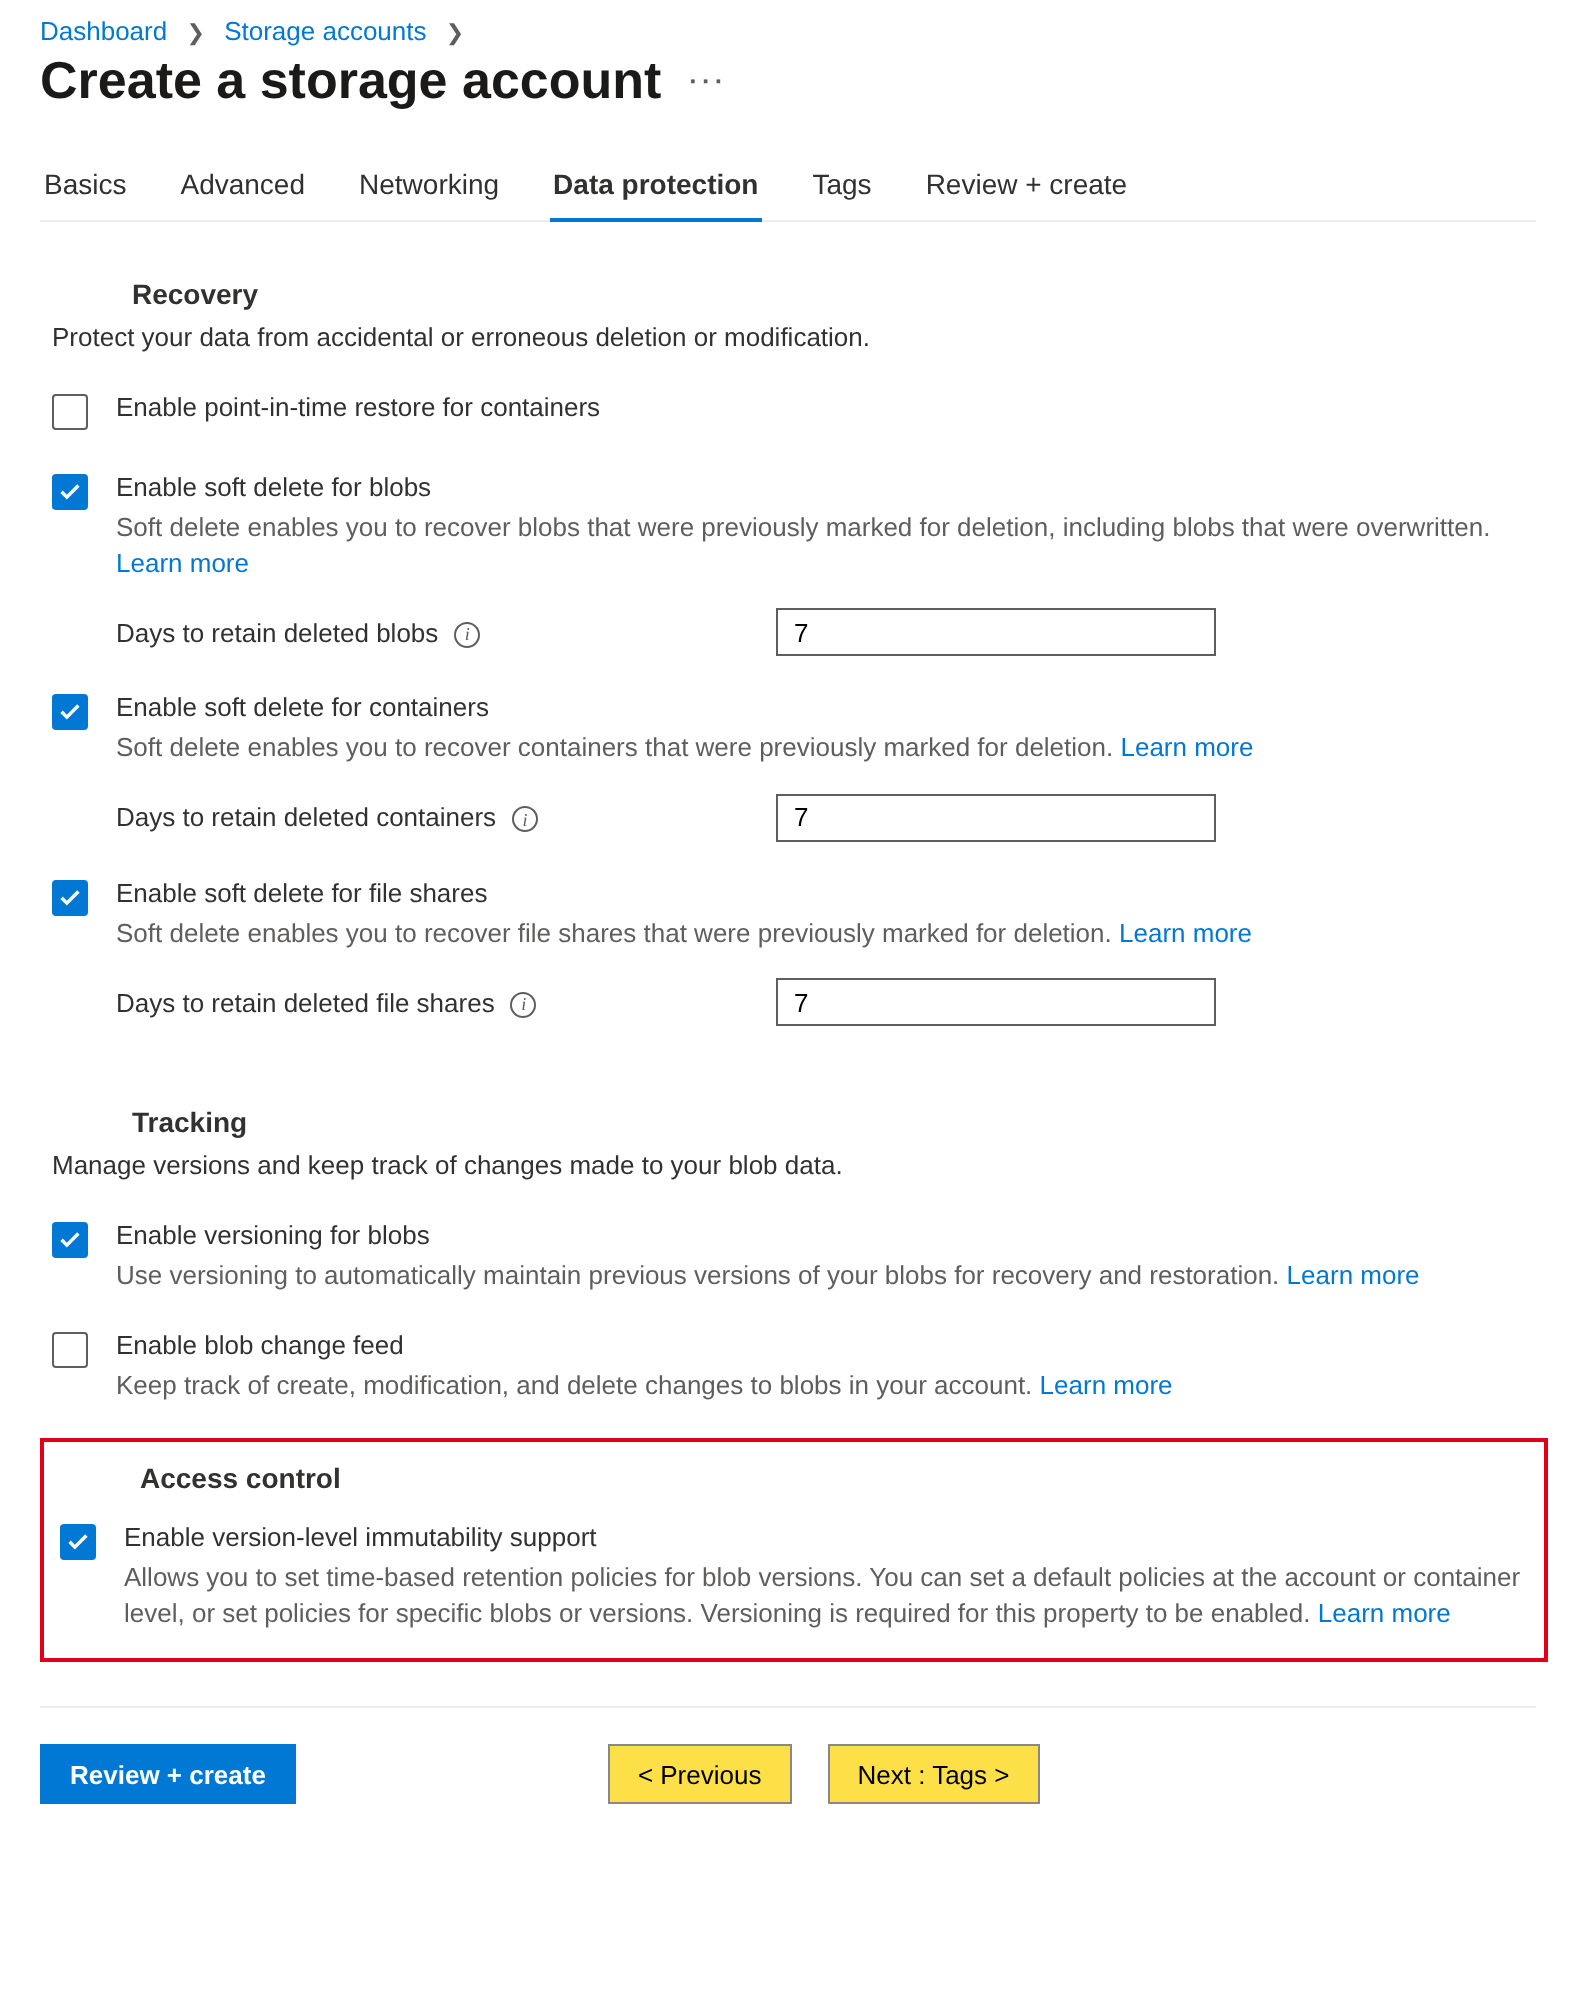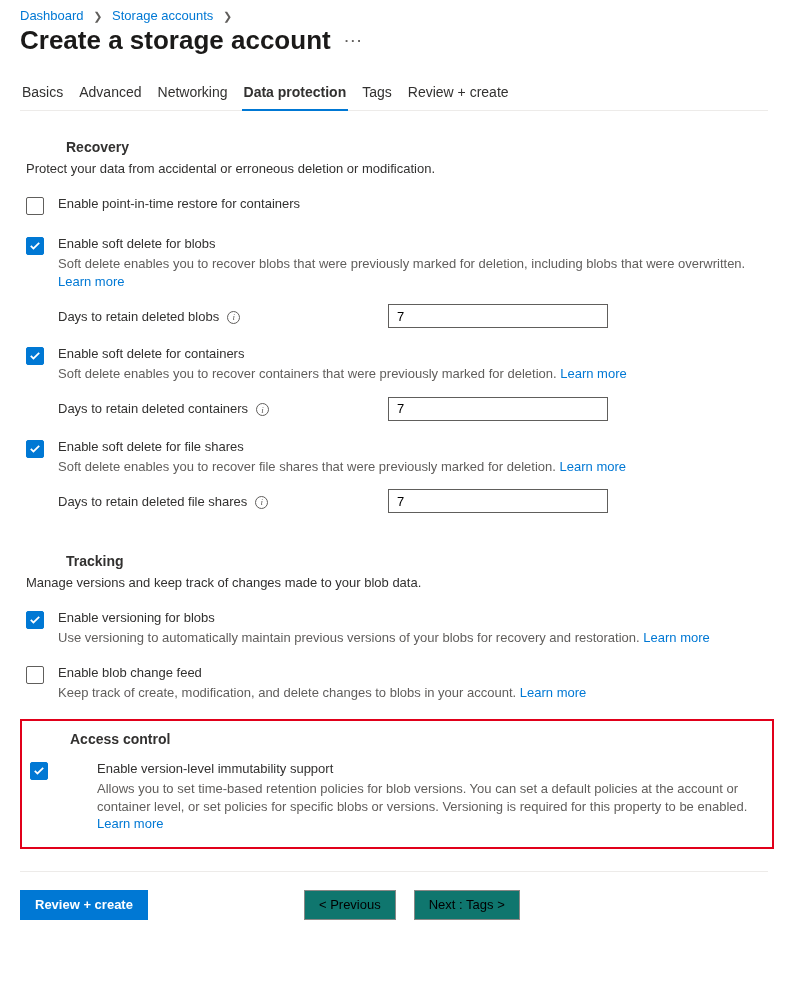--- a/index.html
+++ b/index.html
@@ -17,21 +17,21 @@
   .breadcrumb { margin-bottom: 2px; font-size: 13px; }
   .breadcrumb a { color: #0078d4; text-decoration: none; cursor: pointer; }
   .breadcrumb .chev { color: #605e5c; margin: 0 6px; font-size: 11px; }
 
   
   .title-row { display: flex; align-items: center; margin: 2px 0 22px 0; }
   .title { font-size: 26px; font-weight: 600; color: #1b1a19; }
   .title-more { margin-left: 14px; color: #605e5c; letter-spacing: 2px; cursor: pointer; font-weight:600;}
 
   
-  .tabs { display: flex; gap: 16px; border-bottom: 1px solid #edebe9; margin-bottom: 28px; padding-left: 2px;}
+  .tabs { display: flex; gap: 27px; border-bottom: 1px solid #edebe9; margin-bottom: 28px; padding-left: 2px;}
   .tab { padding: 6px 0 10px 0; font-size: 14px; color: #323130; cursor: pointer; position: relative; }
   .tab.active { font-weight:600; }
   .tab.active::after {
     content: ""; position: absolute; left: -2px; right: -2px; bottom: -1px;
     height: 2px; background: #0078d4;
   }
 
   
   .section-head { font-weight:600; font-size:14px; margin: 0 0 6px 0; padding-left: 40px; }
   .section-desc { color:#323130; margin: 0 0 20px 0; }
@@ -77,21 +77,21 @@
     margin: 4px -6px 22px -6px;
   }
 
   
   .divider { border-top:1px solid #edebe9; margin: 0 0 18px 0; }
 
   
   .footer { display:flex; gap:18px; align-items:center; }
   .btn {
     height:30px; padding:0 14px; font-size:13px; border:1px solid #8a8886;
-    background:#0f766e; cursor:pointer; font-family:inherit;
+    background:#fde047; cursor:pointer; font-family:inherit;
   }
   .btn.primary { background:#0078d4; border-color:#0078d4; color:#fff; font-weight:600; }
   .footer-gap { width:120px; }
 </style>
 </head>
 <body>
 
 <div class="page">
 
   <div class="breadcrumb">
@@ -235,21 +235,21 @@
         <div class="help">
           <span>Keep track of create, modification, and delete changes to blobs in your account.</span>
           <a class="link">Learn more</a>
         </div>
       </div>
     </div>
 
     <div class="highlight">
       <div class="section-head" style="margin-left:4px;">Access control</div>
       <div style="height:8px;"></div>
-      <div class="option" style="margin-bottom:0; padding:0 4px;gap:35px;">
+      <div class="option" style="margin-bottom:0; padding:0 4px;">
         <div class="box">
           <span class="chk checked">
             <svg viewBox="0 0 16 16">
                 <path d="M6.2 12.3 2.5 8.6l1.4-1.4 2.3 2.3 5.9-5.9 1.4 1.4z" fill="#fff"></path>
               </svg>
           </span>
         </div>
         <div class="body">
           <div class="label">Enable version-level immutability support</div>
           <div class="help">

